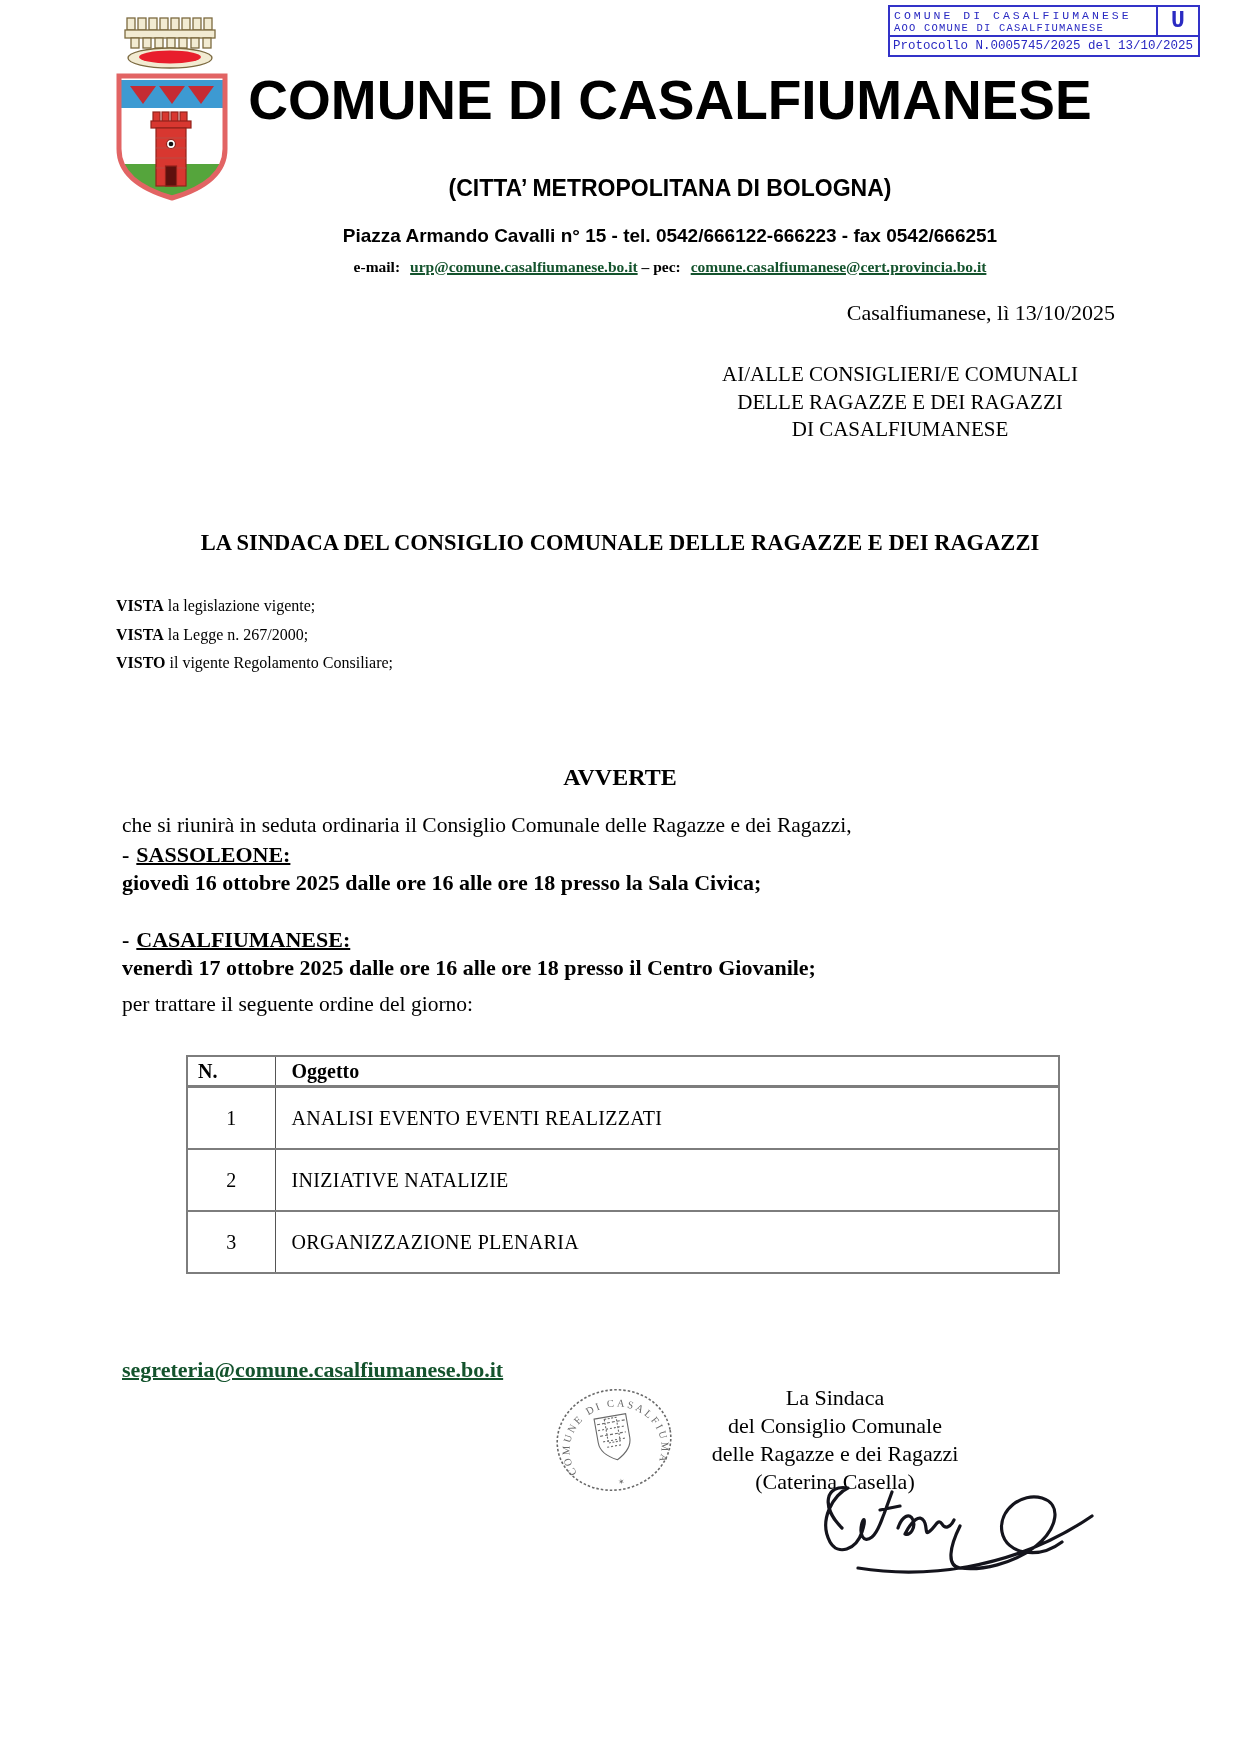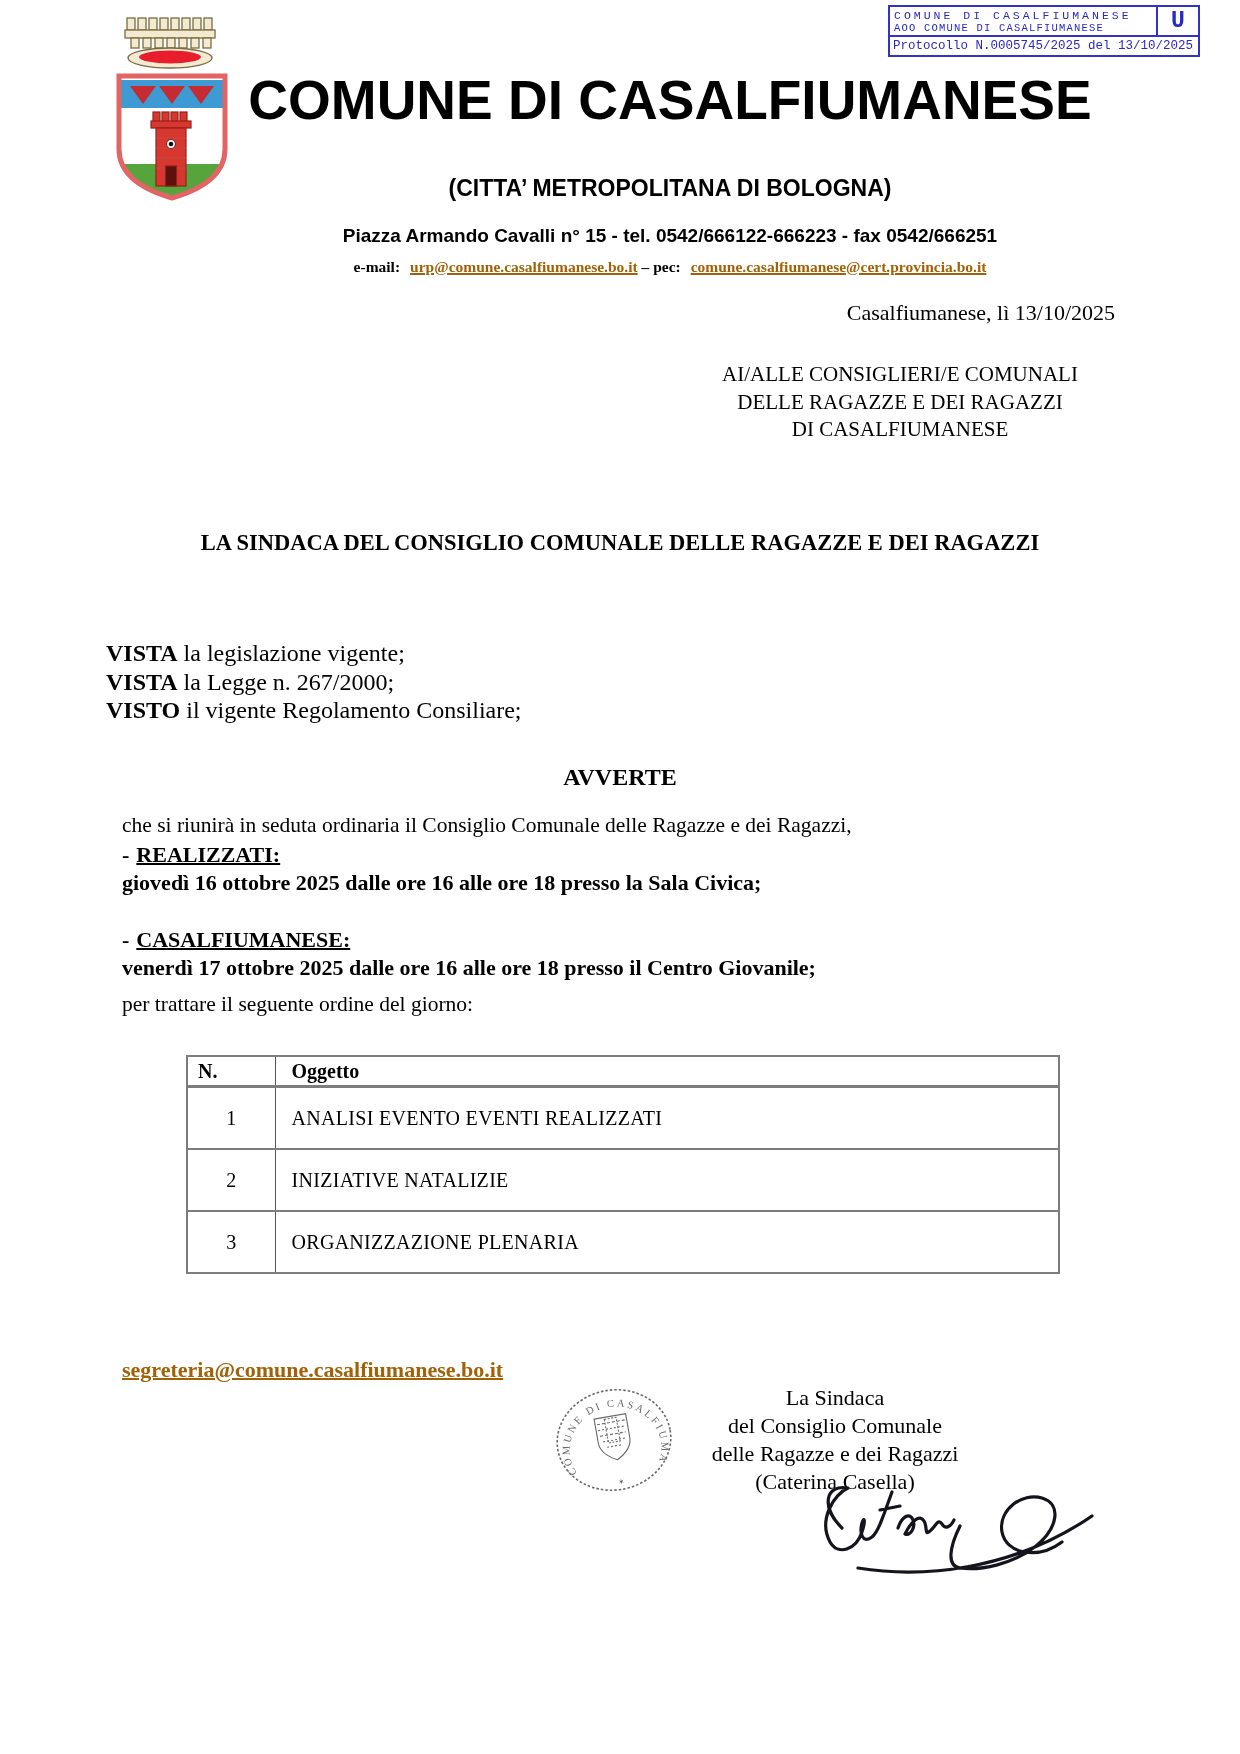--- a/index.html
+++ b/index.html
@@ -19,31 +19,31 @@
   .protocol-u { width:40px; border-left:2px solid #3232c8; display:flex;
     align-items:center; justify-content:center; font-size:23px; font-weight:bold; }
   .protocol-bottom { font-size:12.5px; padding:2px 3px; white-space:nowrap; }
 
   
   .hdr { left:235px; width:870px; text-align:center; font-family:"Liberation Sans", sans-serif; line-height:1.05; }
   .doc-title { top:72px; font-size:55px; font-weight:bold; white-space:nowrap; }
   .doc-subtitle { top:176px; font-size:23px; font-weight:bold; }
   .doc-address { top:226px; font-size:19px; font-weight:bold; }
   .doc-email { top:259px; font-size:15.5px; font-weight:bold; font-family:"Liberation Serif", serif; }
-  a.mail { color:#a16207; text-decoration:underline; text-decoration-thickness:2px; font-weight:bold; }
+  a.mail { color:#14532d; text-decoration:underline; text-decoration-thickness:2px; font-weight:bold; }
   .sp { display:inline-block; width:10px; }
 
   
   .serif { font-size:21.5px; }
   .date-line { right:125px; top:300px; font-size:22px; }
   .recipients { left:640px; top:361px; width:520px; text-align:center; font-size:21px; line-height:27.5px; }
   .subject { left:122px; top:477px; font-size:23px; }
   .center-block { left:122px; width:996px; text-align:center; }
   .heading { top:530px; font-weight:bold; font-size:22.5px; }
-  .premises { left:106px; top:592px; font-size:24px; line-height:28.5px;margin-top:47px; }
+  .premises { left:116px; top:592px; font-size:16px; line-height:28.5px; }
   .premise-lead { font-weight:bold; }
   .announce { top:764px; font-weight:bold; font-size:24px; }
   .body-intro { left:122px; top:813px; }
   .venue-name { font-weight:bold; font-size:22px; }
   .venue-name .uline { text-decoration:underline; text-decoration-thickness:2px; }
   .venue-name .dash { margin-right:7px; }
   .v1n { left:122px; top:842px; }
   .v1d { left:122px; top:870px; font-weight:bold; font-size:22px; }
   .v2n { left:122px; top:927px; }
   .v2d { left:122px; top:955px; font-weight:bold; font-size:22px; }
@@ -169,21 +169,21 @@
     <div><span class="premise-lead">VISTA</span><span> la legislazione vigente;</span></div>
     <div><span class="premise-lead">VISTA</span><span> la Legge n. 267/2000;</span></div>
     <div><span class="premise-lead">VISTO</span><span> il vigente Regolamento Consiliare;</span></div>
   </div>
 
   <div class="abs center-block announce">AVVERTE</div>
 
   <div class="abs serif body-intro">che si riunirà in seduta ordinaria il Consiglio Comunale delle Ragazze e dei Ragazzi,</div>
 
   <div class="abs venue-name v1n">
-    <span class="dash">-</span><span class="uline">REALIZZATI:</span>
+    <span class="dash">-</span><span class="uline">SASSOLEONE:</span>
   </div>
   <div class="abs v1d">giovedì 16 ottobre 2025 dalle ore 16 alle ore 18 presso la Sala Civica;</div>
 
   <div class="abs venue-name v2n">
     <span class="dash">-</span><span class="uline">CASALFIUMANESE:</span>
   </div>
   <div class="abs v2d">venerdì 17 ottobre 2025 dalle ore 16 alle ore 18 presso il Centro Giovanile;</div>
 
   <div class="abs serif agenda-intro">per trattare il seguente ordine del giorno:</div>
 

